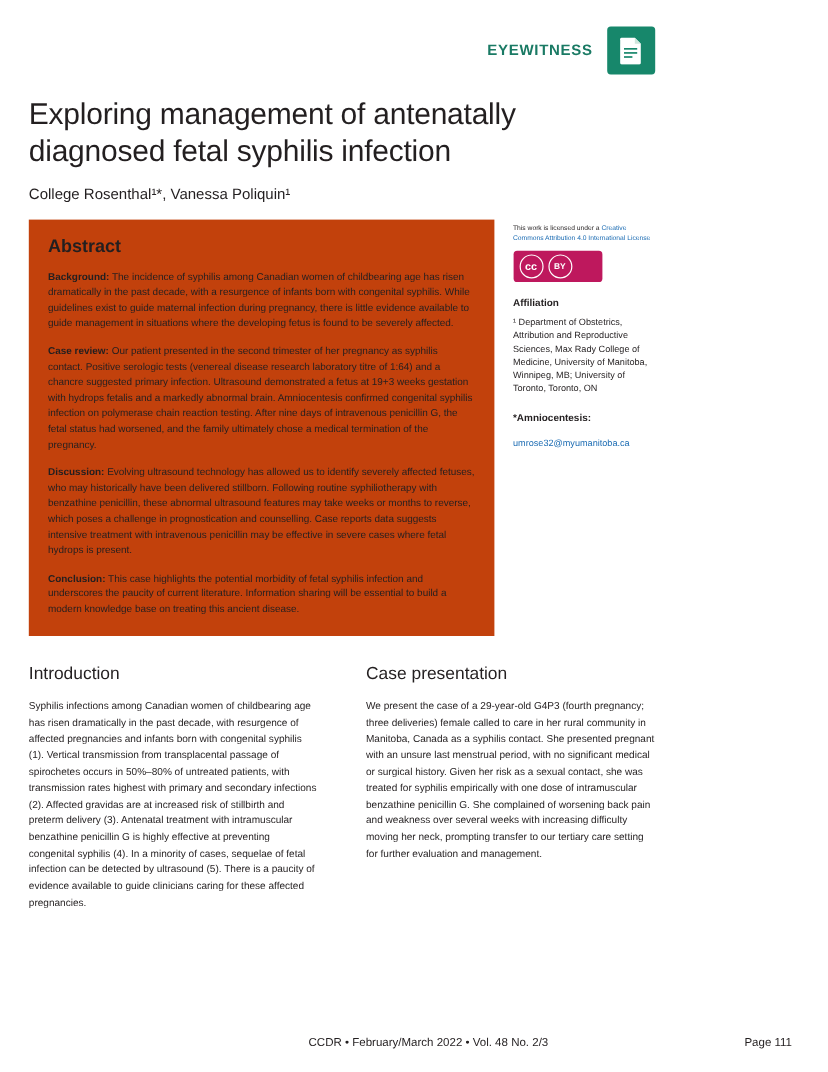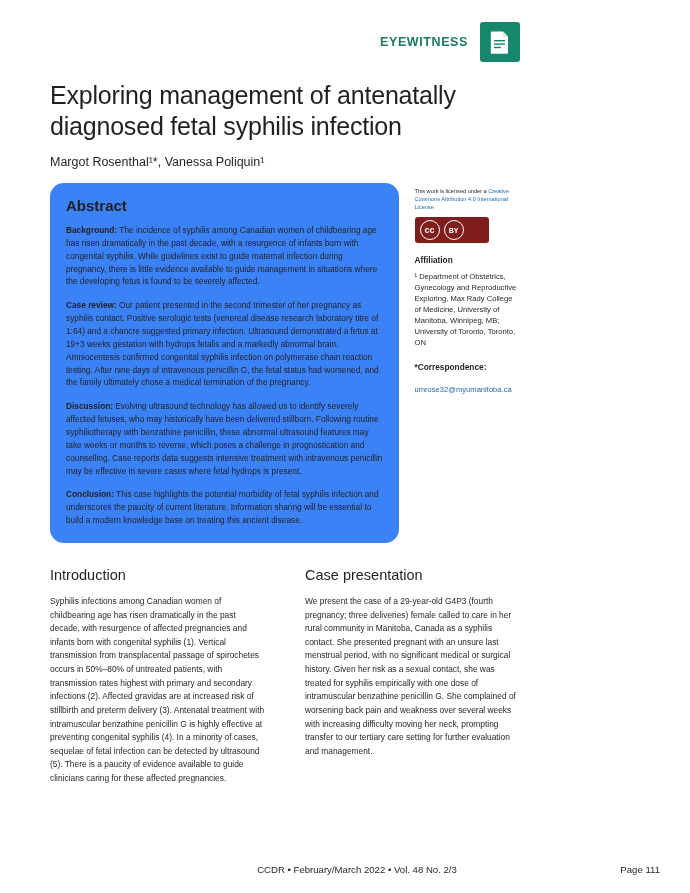--- a/index.html
+++ b/index.html
@@ -13,21 +13,21 @@
     font-family: "Liberation Sans", sans-serif;
     color: #231f20;
     position: relative;
     overflow: hidden;
   }
   .page {
     position: relative;
     width: 570px;
     height: 893px;
     box-sizing: border-box;
-    padding: 0 50px;
+    padding: 0 24px;
   }
 
   
   .header {
     display: flex;
     align-items: center;
     justify-content: flex-end;
     padding-top: 16px;
     height: 52px;
   }
@@ -65,25 +65,24 @@
     margin-bottom: 14px;
     color: #231f20;
   }
 
   
   .top-region {
     display: flex;
     gap: 16px;
   }
   .abstract-box {
-    background: #3b82f6;
+    background: #c2410c;
     width: 452px;
     box-sizing: border-box;
     padding: 14px 16px 16px 16px;
-    border-radius: 14px;
   }
   .abstract-title {
     font-size: 15px;
     font-weight: 700;
     margin: 0 0 10px 0;
   }
   .abstract-p {
     font-size: 8.3px;
     line-height: 1.55;
     margin: 0 0 11px 0;
@@ -100,21 +99,21 @@
   .license-text {
     font-size: 5.6px;
     line-height: 1.45;
     color: #231f20;
     margin-bottom: 6px;
   }
   .license-text a { color: #1c6cb3; text-decoration: none; }
   .cc-badge {
     width: 74px;
     height: 26px;
-    background: #7f1d1d;
+    background: #be185d;
     border-radius: 3px;
     display: flex;
     align-items: center;
     margin-bottom: 12px;
   }
   .cc-badge .circle {
     width: 18px; height: 18px;
     border-radius: 50%;
     border: 1.6px solid #ffffff;
     color: #ffffff;
@@ -204,21 +203,21 @@
         <path d="M3 1.5 h11 l5 5 v16 a1.2 1.2 0 0 1 -1.2 1.2 H3 a1.2 1.2 0 0 1 -1.2 -1.2 V2.7 A1.2 1.2 0 0 1 3 1.5 z" fill="#ffffff"></path>
         <path d="M14 1.5 v5 h5 z" fill="#cfe6dd"></path>
         <rect x="5" y="10" width="11" height="1.4" fill="#17876b"></rect>
         <rect x="5" y="13.4" width="11" height="1.4" fill="#17876b"></rect>
         <rect x="5" y="16.8" width="7" height="1.4" fill="#17876b"></rect>
       </svg>
     </span>
   </div>
 
   <h1 class="title">Exploring management of antenatally diagnosed fetal syphilis infection</h1>
-  <div class="authors">Margot Rosenthal¹*, Vanessa Poliquin¹</div>
+  <div class="authors">College Rosenthal¹*, Vanessa Poliquin¹</div>
 
   <div class="top-region">
 
     <div class="abstract-box">
       <div class="abstract-title">Abstract</div>
 
       <p class="abstract-p"><b>Background:</b><span> The incidence of syphilis among Canadian women of childbearing age has risen dramatically in the past decade, with a resurgence of infants born with congenital syphilis. While guidelines exist to guide maternal infection during pregnancy, there is little evidence available to guide management in situations where the developing fetus is found to be severely affected.</span></p>
       <p class="abstract-p"><b>Case review:</b><span> Our patient presented in the second trimester of her pregnancy as syphilis contact. Positive serologic tests (venereal disease research laboratory titre of 1:64) and a chancre suggested primary infection. Ultrasound demonstrated a fetus at 19+3 weeks gestation with hydrops fetalis and a markedly abnormal brain. Amniocentesis confirmed congenital syphilis infection on polymerase chain reaction testing. After nine days of intravenous penicillin G, the fetal status had worsened, and the family ultimately chose a medical termination of the pregnancy.</span></p>
       <p class="abstract-p"><b>Discussion:</b><span> Evolving ultrasound technology has allowed us to identify severely affected fetuses, who may historically have been delivered stillborn. Following routine syphiliotherapy with benzathine penicillin, these abnormal ultrasound features may take weeks or months to reverse, which poses a challenge in prognostication and counselling. Case reports data suggests intensive treatment with intravenous penicillin may be effective in severe cases where fetal hydrops is present.</span></p>
       <p class="abstract-p"><b>Conclusion:</b><span> This case highlights the potential morbidity of fetal syphilis infection and underscores the paucity of current literature. Information sharing will be essential to build a modern knowledge base on treating this ancient disease.</span></p>
@@ -226,22 +225,22 @@
 
     <div class="meta-col">
       <div class="license-text">
         <span>This work is licensed under a </span><a href="#">Creative Commons Attribution 4.0 International License</a>
       </div>
       <div class="cc-badge">
         <span class="circle">cc</span>
         <span class="circle small">BY</span>
       </div>
       <div class="meta-h">Affiliation</div>
-      <div class="meta-p">¹ Department of Obstetrics, Gynecology and Reproductive Exploring, Max Rady College of Medicine, University of Manitoba, Winnipeg, MB; University of Toronto, Toronto, ON</div>
-      <div class="meta-h">*Correspondence:</div>
+      <div class="meta-p">¹ Department of Obstetrics, Attribution and Reproductive Sciences, Max Rady College of Medicine, University of Manitoba, Winnipeg, MB; University of Toronto, Toronto, ON</div>
+      <div class="meta-h">*Amniocentesis:</div>
       <a class="meta-link" href="#">umrose32@myumanitoba.ca</a>
     </div>
 
   </div>
 
 
   <div class="columns">
     <div class="col">
       <h2 class="sec-h">Introduction</h2>
       <p class="body-p">Syphilis infections among Canadian women of childbearing age has risen dramatically in the past decade, with resurgence of affected pregnancies and infants born with congenital syphilis (1). Vertical transmission from transplacental passage of spirochetes occurs in 50%–80% of untreated patients, with transmission rates highest with primary and secondary infections (2). Affected gravidas are at increased risk of stillbirth and preterm delivery (3). Antenatal treatment with intramuscular benzathine penicillin G is highly effective at preventing congenital syphilis (4). In a minority of cases, sequelae of fetal infection can be detected by ultrasound (5). There is a paucity of evidence available to guide clinicians caring for these affected pregnancies.</p>

